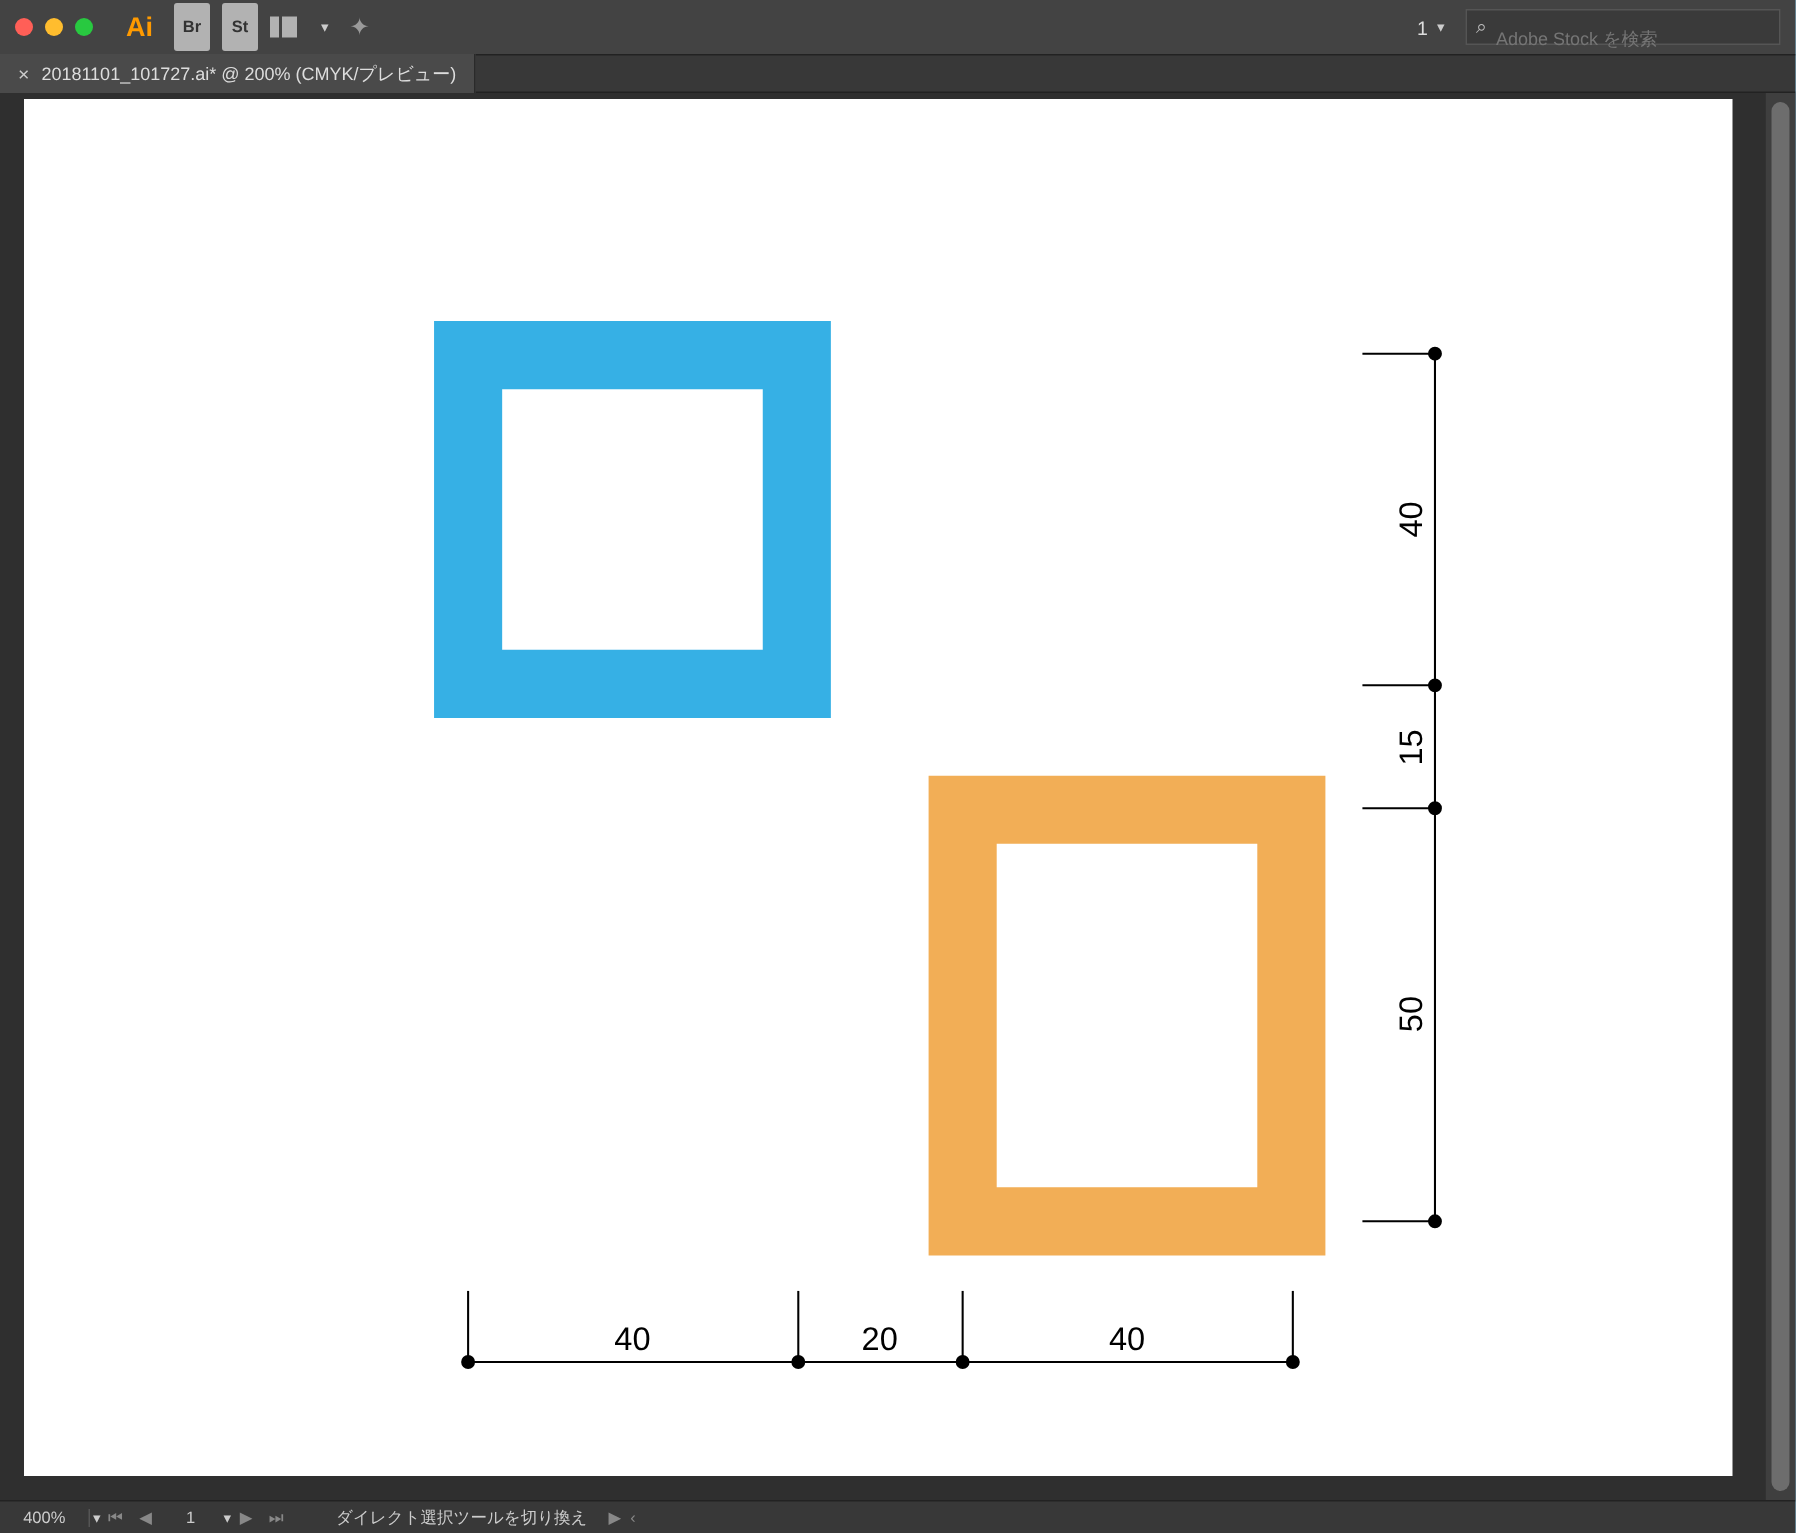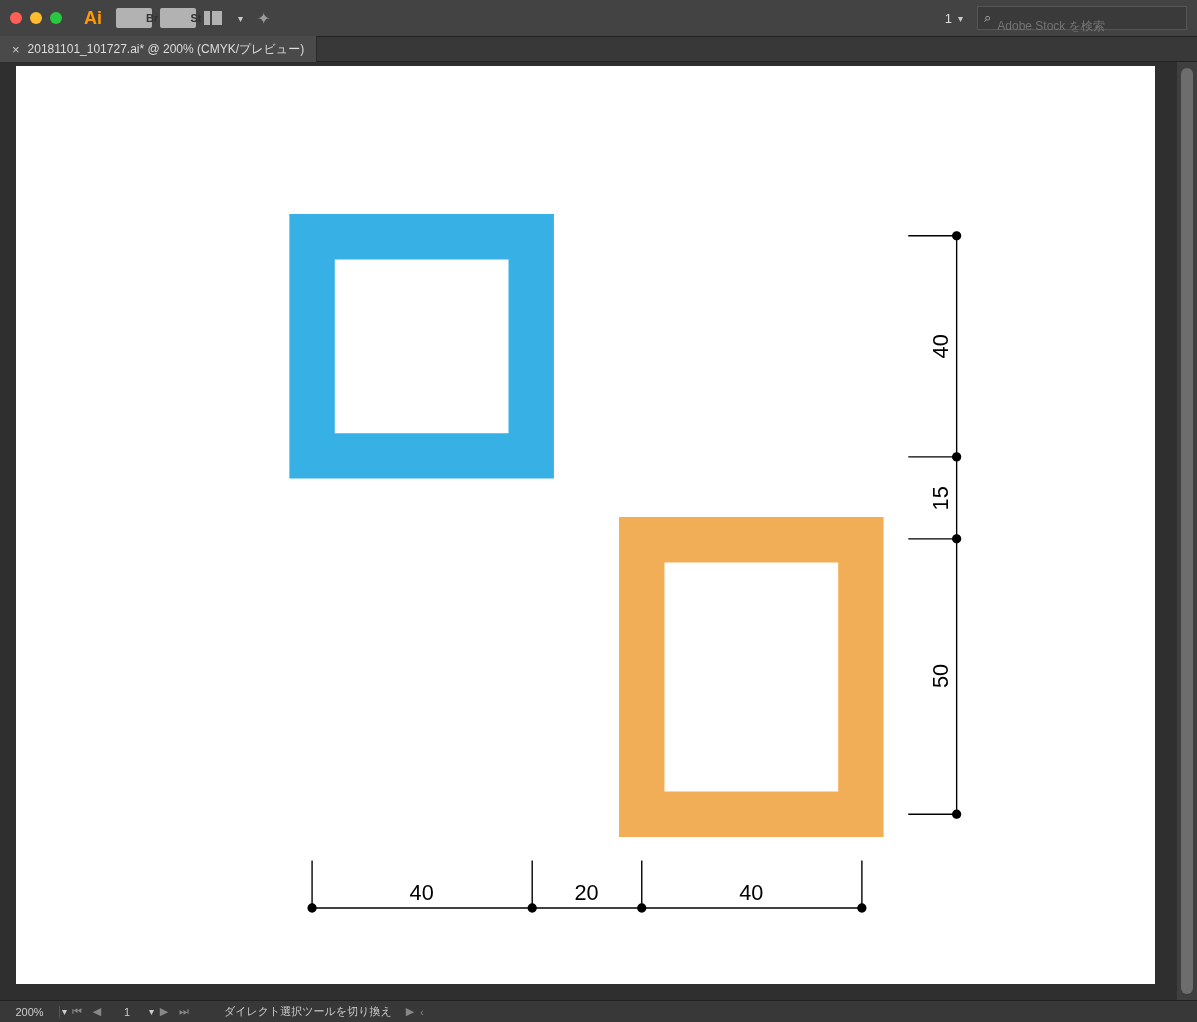--- a/index.html
+++ b/index.html
@@ -3,21 +3,21 @@
 <meta charset="utf-8">
 <style>
   * { box-sizing: border-box; margin: 0; padding: 0; font-family: -apple-system, BlinkMacSystemFont, "Segoe UI", sans-serif; }
   html, body { width: 1197px; height: 1022px; overflow: hidden; background:#2f2f2f; }
   .window { width:1197px; height:1022px; background:#0ea5e9; display:flex; flex-direction:column; }
   .titlebar { height:36px; background:#434343; display:flex; align-items:center; padding:0 10px; gap:8px; color:#ccc; }
   .traffic { display:flex; gap:8px; margin-right:10px; }
   .tl { width:12px; height:12px; border-radius:50%; }
   .tl.r{background:#ff5f57;} .tl.y{background:#ffbd2e;} .tl.g{background:#28c940;}
   .ai-badge { color:#ff9a00; font-weight:700; font-size:18px; margin-left:4px; margin-right:6px;}
-  .sq-btn { width:24px; height:20px; background:#b2b2b2; color:#333; font-size:11px; font-weight:700; display:flex; align-items:center; justify-content:center; border-radius:2px;padding-left:36px;}
+  .sq-btn { width:24px; height:32px; background:#b2b2b2; color:#333; font-size:11px; font-weight:700; display:flex; align-items:center; justify-content:center; border-radius:2px;}
   .layout-ico { width:24px; height:16px; display:flex; gap:2px; align-items:center;}
   .layout-ico div{background:#b2b2b2;}
   .chev { color:#ccc; font-size:10px; margin-left:2px;}
   .gpu-ico { color:#9a9a9a; margin-left:6px; font-size:16px;}
   .titlebar .spacer{flex:1;}
   .ws { color:#ddd; font-size:13px; padding:0 6px; display:flex; align-items:center; gap:4px;}
   .search { flex:0 0 210px; height:24px; background:#3a3a3a; border:1px solid #555; display:flex; align-items:center; padding:0 6px; gap:6px;}
   .search input { background:transparent; border:none; outline:none; color:#bbb; font-size:12px; width:100%;margin-top:15px;}
   .mag { color:#bbb; font-size:13px;}
   .tabbar { height:26px; background:#383838; display:flex; align-items:center; border-top:1px solid #222; border-bottom:1px solid #222;}
@@ -115,21 +115,21 @@
           <text class="dim-label" transform="translate(937 618) rotate(-90)" text-anchor="middle">50</text>
         </svg>
       </div>
     </div>
     <div class="vscroll">
       <div class="thumb"></div>
     </div>
   </div>
 
   <div class="statusbar">
-    <div class="zoom">200%</div>
+    <div class="zoom">400%</div>
     <span class="chev">▾</span>
     <span class="navbtn">⏮</span>
     <span class="navbtn">◀</span>
     <span class="navpage">1</span>
     <span class="chev">▾</span>
     <span class="navbtn">▶</span>
     <span class="navbtn">⏭</span>
     <span class="status-msg">ダイレクト選択ツールを切り換え</span>
     <span class="play">▶</span>
     <span class="lt">‹</span>

